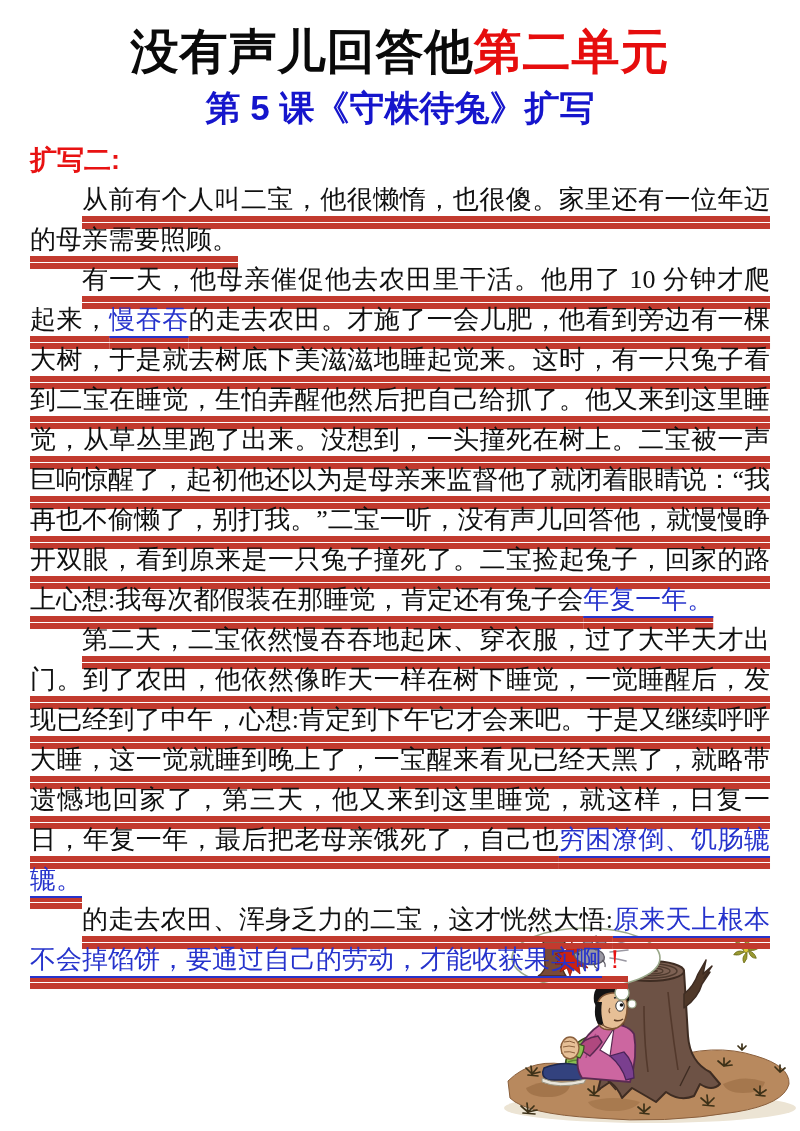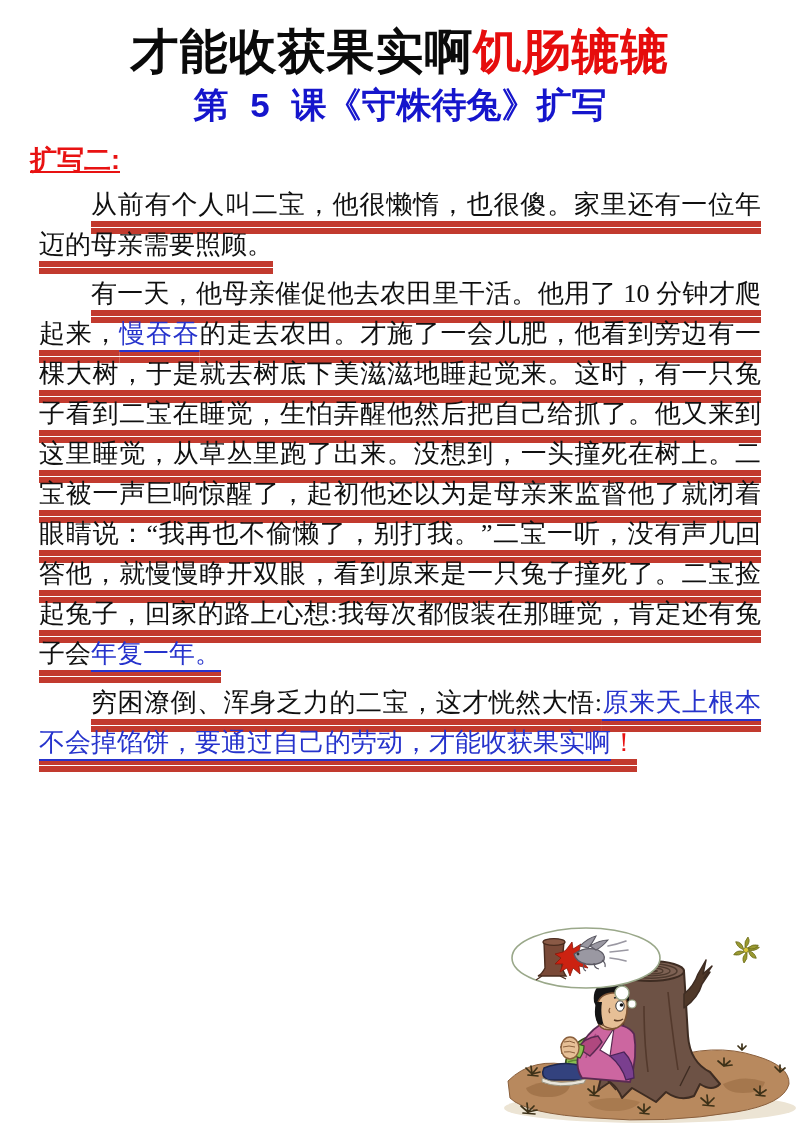--- a/index.html
+++ b/index.html
@@ -8,61 +8,62 @@
     font-family:"Liberation Serif","DejaVu Serif",serif;
   }
   .page-title{
     margin:22px 0 0 0;text-align:center;
     font-family:"Liberation Sans","DejaVu Sans",sans-serif;
     font-weight:900;font-size:48px;line-height:60px;letter-spacing:1px;color:#0a0a0a;
   }
   .page-title .unit{color:var(--title-red);}
   .sub-title{
     margin:2px 0 0 0;text-align:center;
-    font-family:Liberation Mono, monospace;
+    font-family:Liberation Sans, sans-serif;
     font-weight:900;font-size:35px;line-height:48px;color:var(--title-blue);
   }
   .section-label{
     margin:12px 0 4px 30px;
     font-family:"Liberation Sans","DejaVu Sans",sans-serif;
-    font-weight:900;font-size:27px;line-height:32px;color:var(--label-red);text-decoration:underline;
+    font-weight:900;font-size:27px;line-height:32px;color:var(--label-red);
   }
   .story{
     position:relative;z-index:1;
     margin:2px 30px 0 30px;width:740px;
     font-size:26px;line-height:40px;color:var(--text-black);
     text-align:justify;
   }
   .story p.para{
-    margin:9px;text-indent:2em;
+    margin:0;text-indent:2em;
     text-decoration-line:underline;
     text-decoration-style:double;
     text-decoration-color:var(--underline-red);
     text-decoration-thickness:5.5px;
     text-underline-offset:8px;
   }
   .story .blue{color:var(--body-blue);text-decoration:underline;}
   .story .red{color:var(--label-red);}
   .illustration{
     position:absolute;left:498px;top:916px;width:302px;height:212px;z-index:0;
   }
 </style>
 </head>
 <body>
 
-<h1 class="page-title"><span>才能收获果实啊</span><span class="unit">饥肠辘辘</span></h1>
+<h1 class="page-title"><span>没有声儿回答他</span><span class="unit">第二单元</span></h1>
 
 <h2 class="sub-title">第 5 课《守株待兔》扩写</h2>
 
 <div class="section-label">扩写二:</div>
 
 <div class="story">
     <p class="para"><span>从前有个人叫二宝，他很懒惰，也很傻。家里还有一位年迈的母亲需要照顾。</span></p>
     <p class="para"><span>有一天，他母亲催促他去农田里干活。他用了 10 分钟才爬起来，</span><span class="blue">慢吞吞</span><span>的走去农田。才施了一会儿肥，他看到旁边有一棵大树，于是就去树底下美滋滋地睡起觉来。这时，有一只兔子看到二宝在睡觉，生怕弄醒他然后把自己给抓了。他又来到这里睡觉，从草丛里跑了出来。没想到，一头撞死在树上。二宝被一声巨响惊醒了，起初他还以为是母亲来监督他了就闭着眼睛说：“我再也不偷懒了，别打我。”二宝一听，没有声儿回答他，就慢慢睁开双眼，看到原来是一只兔子撞死了。二宝捡起兔子，回家的路上心想:我每次都假装在那睡觉，肯定还有兔子会</span><span class="blue">年复一年。</span></p>
-    <p class="para"><span>穷困潦倒、浑身乏力的二宝，这才恍然大悟:</span><span class="blue">原来天上根本不会掉馅饼，要通过自己的劳动，才能收获果实啊</span><span class="red">！</span></p>
+    <p class="para"><span>第二天，二宝依然慢吞吞地起床、穿衣服，过了大半天才出门。到了农田，他依然像昨天一样在树下睡觉，一觉睡醒后，发现已经到了中午，心想:肯定到下午它才会来吧。于是又继续呼呼大睡，这一觉就睡到晚上了，一宝醒来看见已经天黑了，就略带遗憾地回家了，第三天，他又来到这里睡觉，就这样，日复一日，年复一年，最后把老母亲饿死了，自己也</span><span class="blue">穷困潦倒、饥肠辘辘。</span></p>
+    <p class="para"><span>的走去农田、浑身乏力的二宝，这才恍然大悟:</span><span class="blue">原来天上根本不会掉馅饼，要通过自己的劳动，才能收获果实啊</span><span class="red">！</span></p>
   </div>
 
 <div class="illustration">
 <svg width="302" height="212" viewBox="0 0 302 212" xmlns="http://www.w3.org/2000/svg">
 
   <ellipse cx="152" cy="192" rx="146" ry="15" fill="#ece4d4"></ellipse>
 
   <g>
     <path d="M10,165 Q35,140 75,150 Q115,130 165,144 Q215,126 258,140 Q292,150 291,168 Q286,188 238,196 Q165,208 98,202 Q28,198 12,182 Z" fill="#b8895e" stroke="#8a5f3c" stroke-width="1"></path>
     <path d="M28,172 q22,-12 44,-2 q-4,12 -26,11 q-16,-1 -18,-9 Z" fill="#9c6f46" opacity="0.75"></path>

